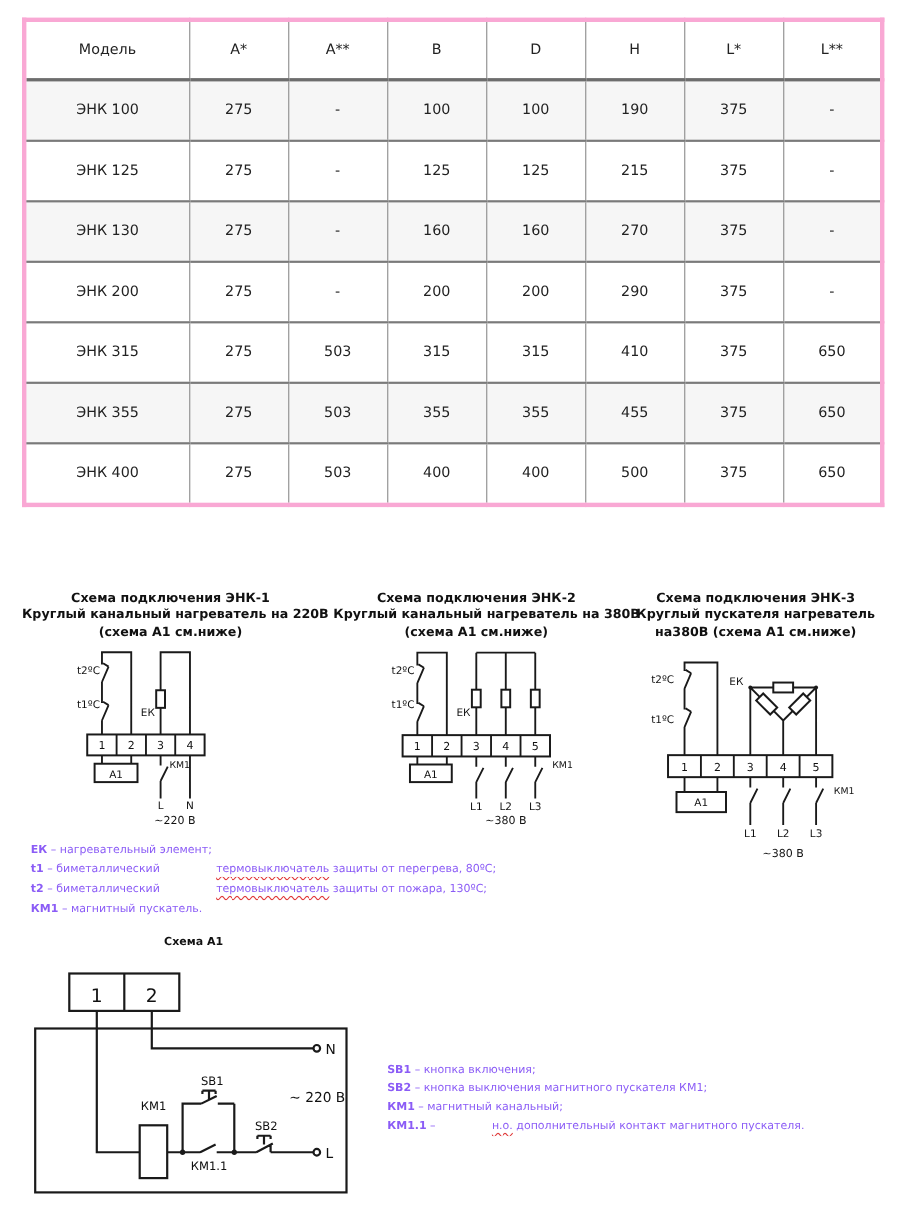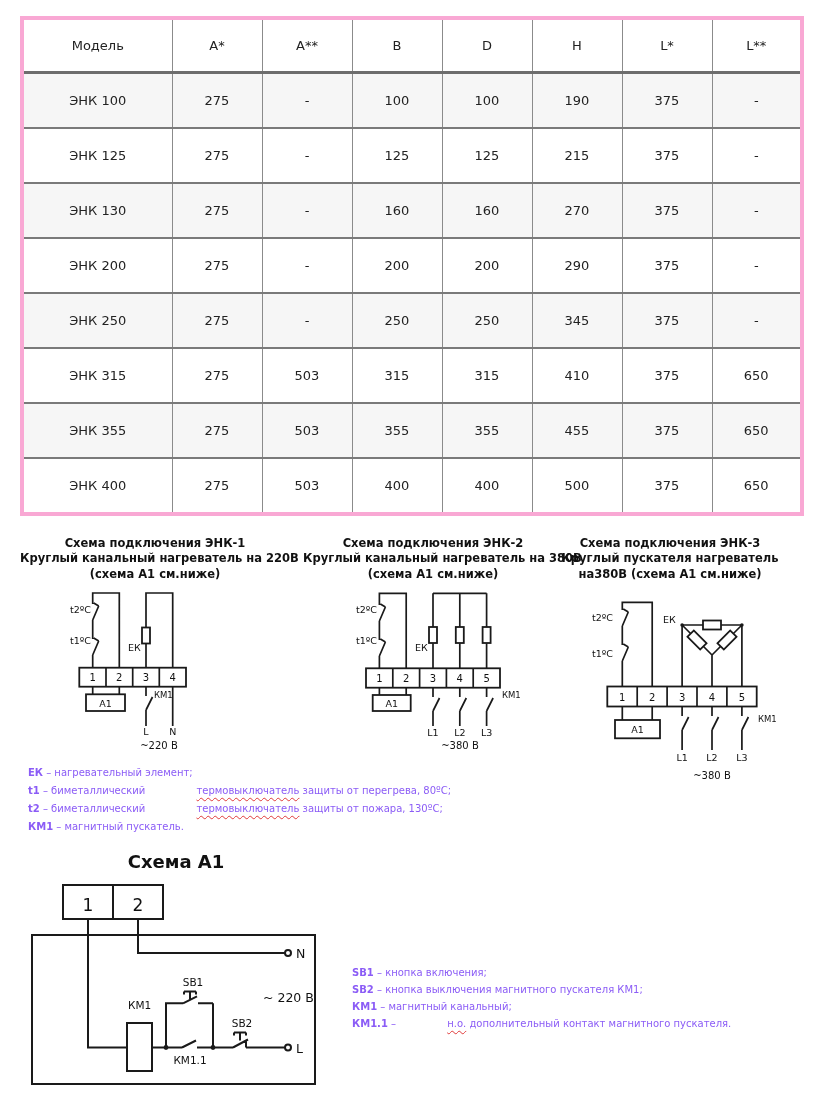--- a/index.html
+++ b/index.html
@@ -26,21 +26,21 @@
   .legend{position:absolute;font-size:10px;color:#8b5cf6;}
   .legend b{font-weight:bold;}
   .wavy{
     text-decoration:underline;text-decoration-style:wavy;
     text-decoration-color:#e03a3a;text-decoration-thickness:1px;
     text-underline-offset:3px;
     margin-left:48px;
   }
   
   .a1title{position:absolute;left:96px;top:851px;width:160px;text-align:center;
-    font-weight:bold;font-size:18px;color:#111;}
+    font-weight:bold;font-size:10px;color:#111;}
   
   svg.overlay{position:absolute;left:0;top:0;pointer-events:none;}
   svg text{font-family:"DejaVu Sans","Liberation Sans",sans-serif;fill:#111;}
   .w{stroke:#1a1a1a;stroke-width:1.7;fill:none;}
   .bx{stroke:#1a1a1a;stroke-width:1.8;fill:#ffffff;}
   .w2{stroke:#1a1a1a;stroke-width:2;fill:none;}
   .bx2{stroke:#1a1a1a;stroke-width:2;fill:#ffffff;}
 </style>
 </head>
 <body>
@@ -103,30 +103,20 @@
         <tr>
           <td>ЭНК 200</td>
           <td>275</td>
           <td>-</td>
           <td>200</td>
           <td>200</td>
           <td>290</td>
           <td>375</td>
           <td>-</td>
         </tr>
-        <tr class="alt">
-          <td>ЭНК 250</td>
-          <td>275</td>
-          <td>-</td>
-          <td>250</td>
-          <td>250</td>
-          <td>345</td>
-          <td>375</td>
-          <td>-</td>
-        </tr>
         <tr>
           <td>ЭНК 315</td>
           <td>275</td>
           <td>503</td>
           <td>315</td>
           <td>315</td>
           <td>410</td>
           <td>375</td>
           <td>650</td>
         </tr>
@@ -157,21 +147,21 @@
 <div class="dtitle" style="left:20px;width:270px;">
   <div>Схема подключения ЭНК-1</div>
   <div>Круглый канальный нагреватель на 220В</div>
   <div>(схема А1 см.ниже)</div>
 </div>
 <div class="dtitle" style="left:303px;width:260px;">
   <div>Схема подключения ЭНК-2</div>
   <div>Круглый канальный нагреватель на 380В</div>
   <div>(схема А1 см.ниже)</div>
 </div>
-<div class="dtitle" style="left:560px;width:220px;">
+<div class="dtitle" style="left:577px;width:220px;">
   <div>Схема подключения ЭНК-3</div>
   <div>Круглый пускателя нагреватель</div>
   <div>на380В (схема А1 см.ниже)</div>
 </div>
 
 <div class="legend" style="left:28px;top:764px;line-height:18px;">
   <div><b>ЕК</b><span> – нагревательный элемент;</span><span class="wavy"></span><span></span></div>
   <div><b>t1</b><span> – биметаллический </span><span class="wavy">термовыключатель</span><span> защиты от перегрева, 80ºС;</span></div>
   <div><b>t2</b><span> – биметаллический </span><span class="wavy">термовыключатель</span><span> защиты от пожара, 130ºС;</span></div>
   <div><b>КМ1</b><span> – магнитный пускатель.</span><span class="wavy"></span><span></span></div>

